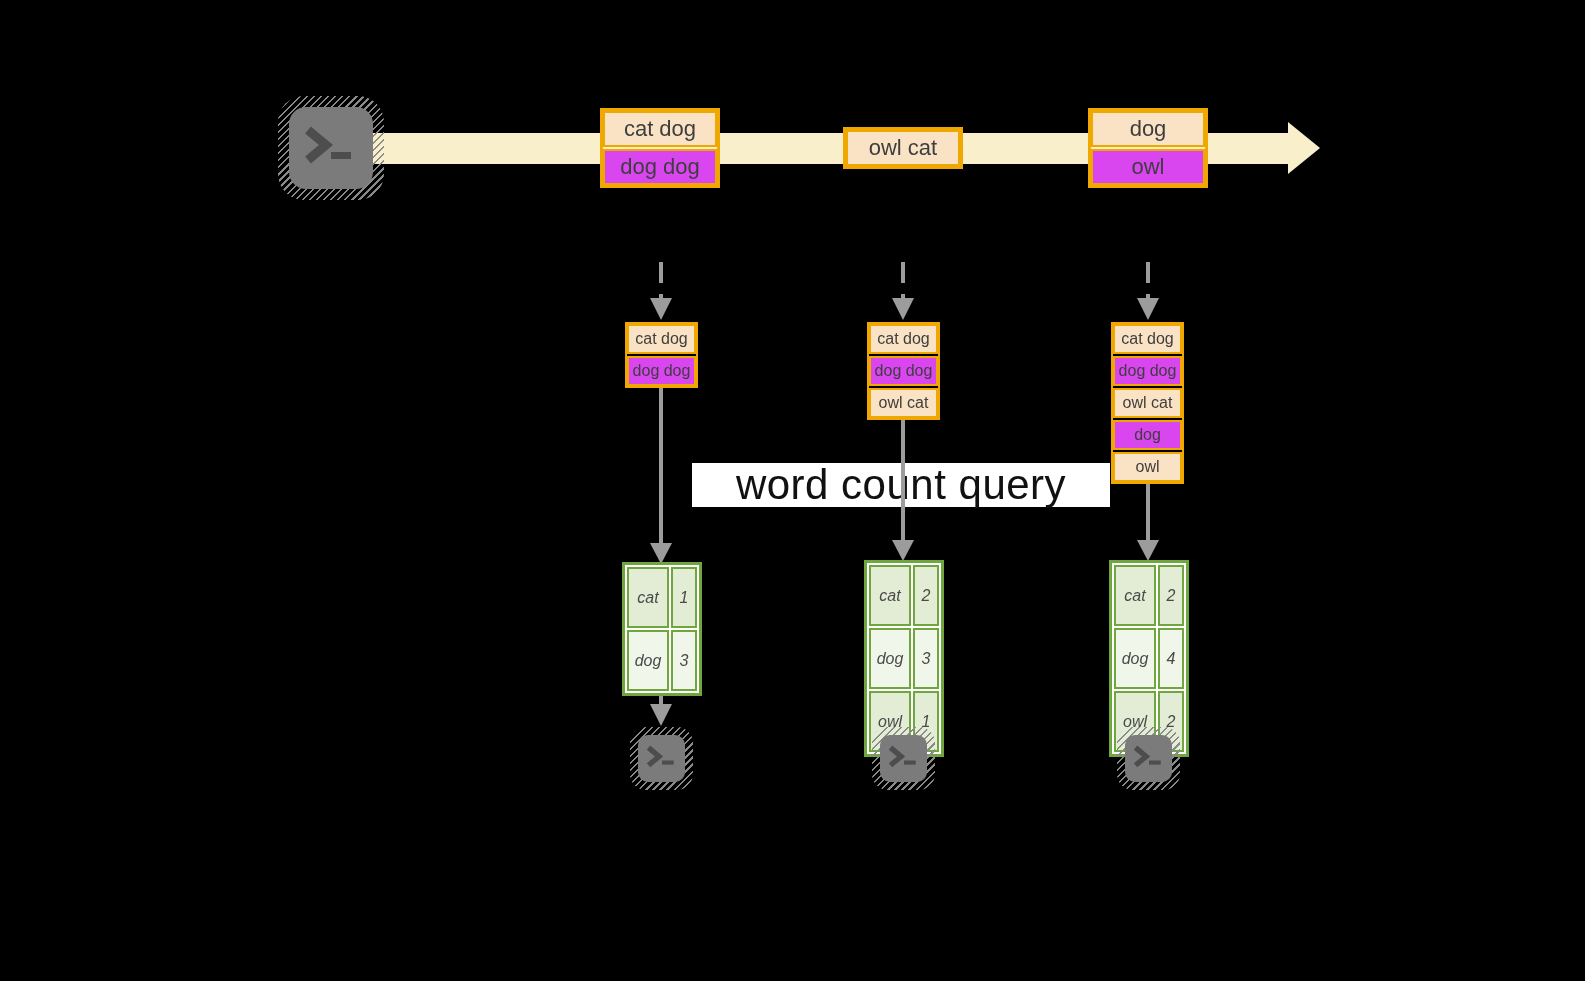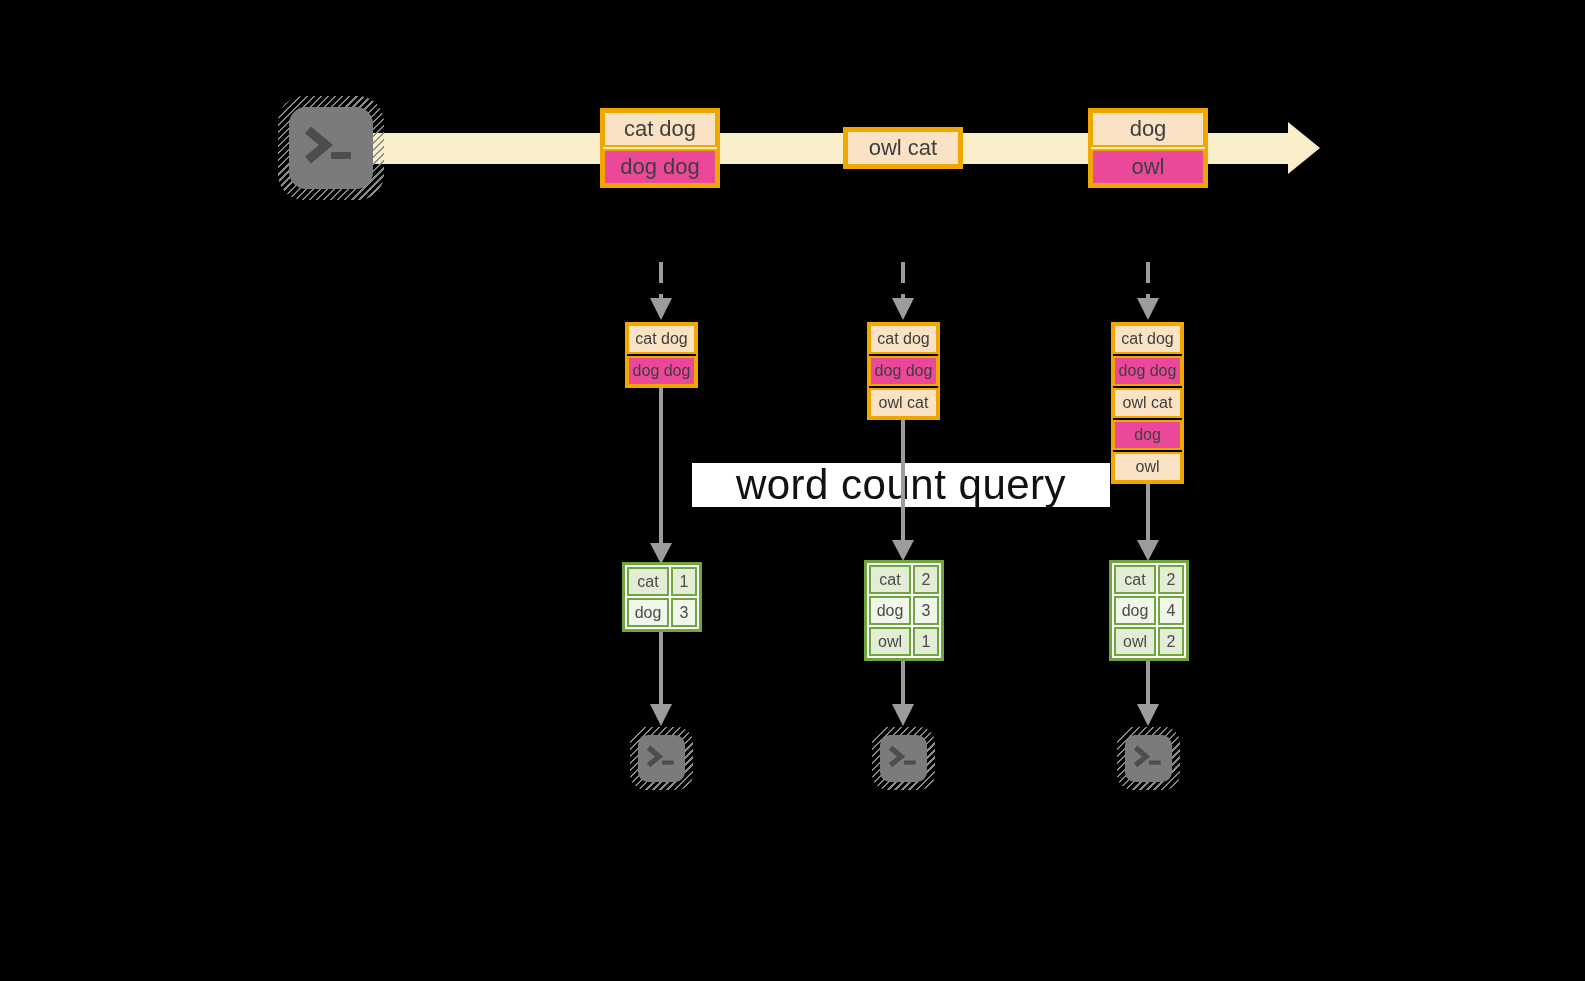--- a/index.html
+++ b/index.html
@@ -24,36 +24,36 @@
   .term.sm .hatch{border-radius:16px;}
   .term.sm .term-body{left:8px;top:8px;width:47px;height:47px;border-radius:10px;}
   .term.sm svg{position:absolute;left:7px;top:9px;}
 
   
   .msgbox{position:absolute;display:flex;flex-direction:column;gap:2px;
           border:3px solid #F0A800;z-index:3;box-sizing:border-box;}
   .msgbox .cell{box-sizing:border-box;border:2px solid #F0A800;text-align:center;
                 color:#3E3E3E;}
   .cell.dark{background:#FAE2C4;}
-  .cell.light{background:#ec4899;}
+  .cell.light{background:#d946ef;}
   .msgbox.top{width:120px;}
   .msgbox.top .cell{line-height:32px;height:36px;font-size:22px;}
   .msgbox.buf{width:73px;border-width:2px;}
   .msgbox.buf .cell{line-height:26px;height:30px;font-size:16px;}
 
   
   .query{position:absolute;left:692px;top:463px;width:418px;height:44px;background:#FFFFFF;
          z-index:1;display:flex;align-items:center;justify-content:center;
          font-size:42px;font-weight:300;color:#111111;letter-spacing:0.5px;}
 
   
   table.gtable{position:absolute;z-index:3;background:#FFFFFF;border:3px solid #6FA73E;
                border-collapse:separate;border-spacing:2px;}
   table.gtable td{box-sizing:content-box;border:2px solid #6FA73E;height:23px;line-height:23px;
-                  font-size:16px;color:#4A4A4A;text-align:center;padding:1px 0;}
+                  font-size:16px;color:#4A4A4A;text-align:center;padding:17px 0;font-style:italic;}
   table.gtable td.w{width:38px;}
   table.gtable td.c{width:22px;}
   tr.odd td{background:#E3EDD5;}
   tr.even td{background:#F1F6EA;}
 
   
   svg.links{position:absolute;left:0;top:0;z-index:2;pointer-events:none;}
 </style>
 </head>
 <body>

